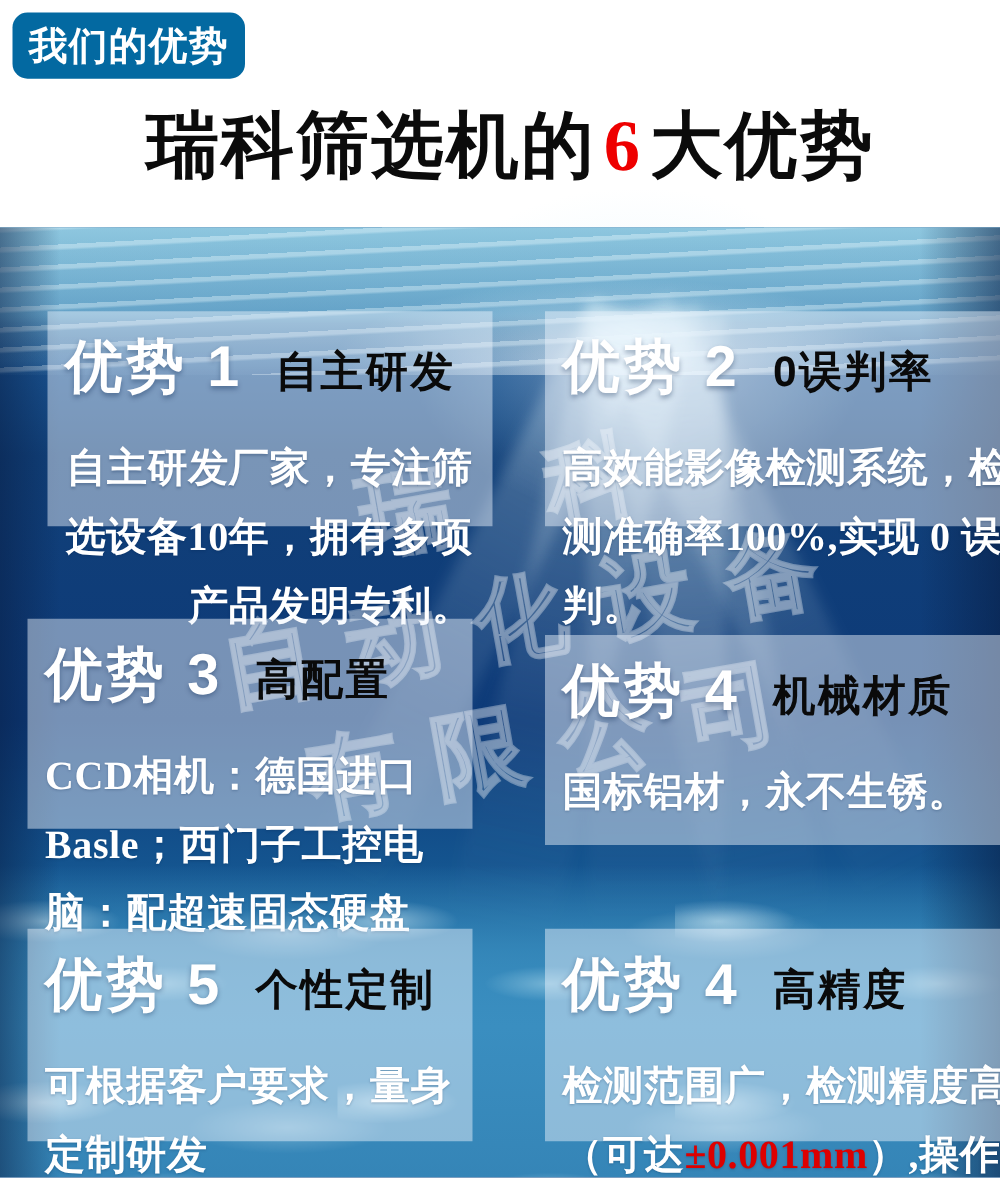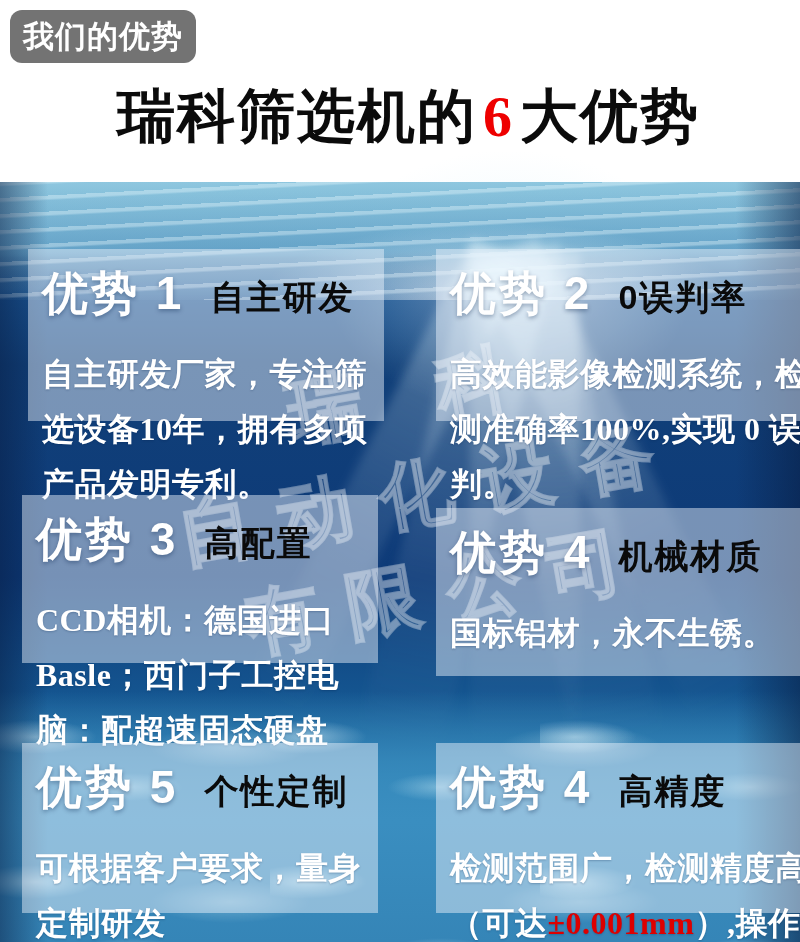--- a/index.html
+++ b/index.html
@@ -2,21 +2,21 @@
 <html><head>
 <meta charset="utf-8">
 <style>
   * { margin:0; padding:0; box-sizing:border-box; }
   body { background:#ffffff; font-family:"Liberation Sans", sans-serif; }
   .page { position:relative; width:800px; height:942px; background:#ffffff; overflow:hidden; }
 
   
   .badge {
     position:absolute; left:10px; top:10px; width:186px; height:53px;
-    background:#737373; border-radius:12px;
+    background:#0369a1; border-radius:12px;
     display:flex; align-items:center; justify-content:center;
   }
   .badge span {
     color:#ffffff; font-size:31px; font-weight:bold; letter-spacing:1px;
   }
 
   
   .main-title {
     position:absolute; left:0; top:78px; width:800px; text-align:center;
     font-family:"Liberation Serif", serif;
@@ -99,21 +99,21 @@
   }
   .card-desc {
     margin-top:22px; color:#ffffff; font-size:32px; font-weight:bold;
     font-family:"Liberation Serif", serif;
     line-height:1.72; letter-spacing:0.5px;
     text-shadow:0 1px 2px rgba(0,30,70,0.25);
   }
   .card-desc .red { color:#dd0000; }
 
   
-  .pos-1 { left:28px;  top:67px;  }
+  .pos-1 { left:38px;  top:67px;text-align:right;  }
   .pos-2 { left:436px; top:67px;  }
   .pos-3 { left:22px;  top:313px; height:168px; }
   .pos-4 { left:436px; top:326px; height:168px; }
   .pos-5 { left:22px;  top:561px; height:170px; }
   .pos-6 { left:436px; top:561px; height:170px; }
 </style>
 </head>
 <body>
 
 <div class="page">

